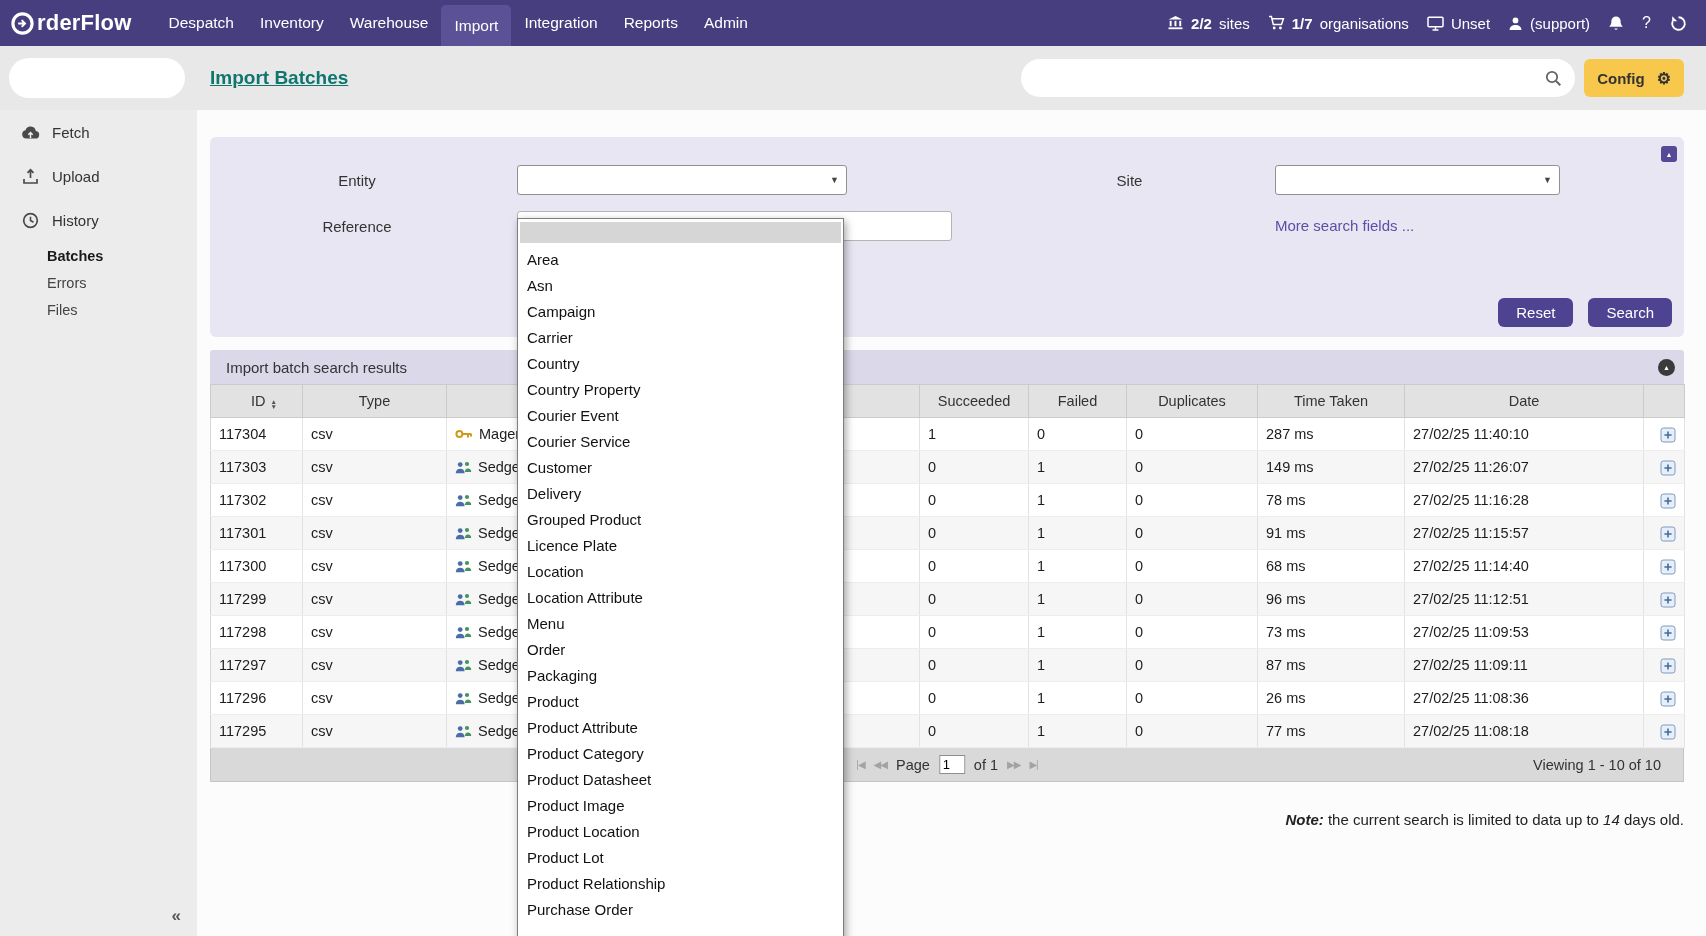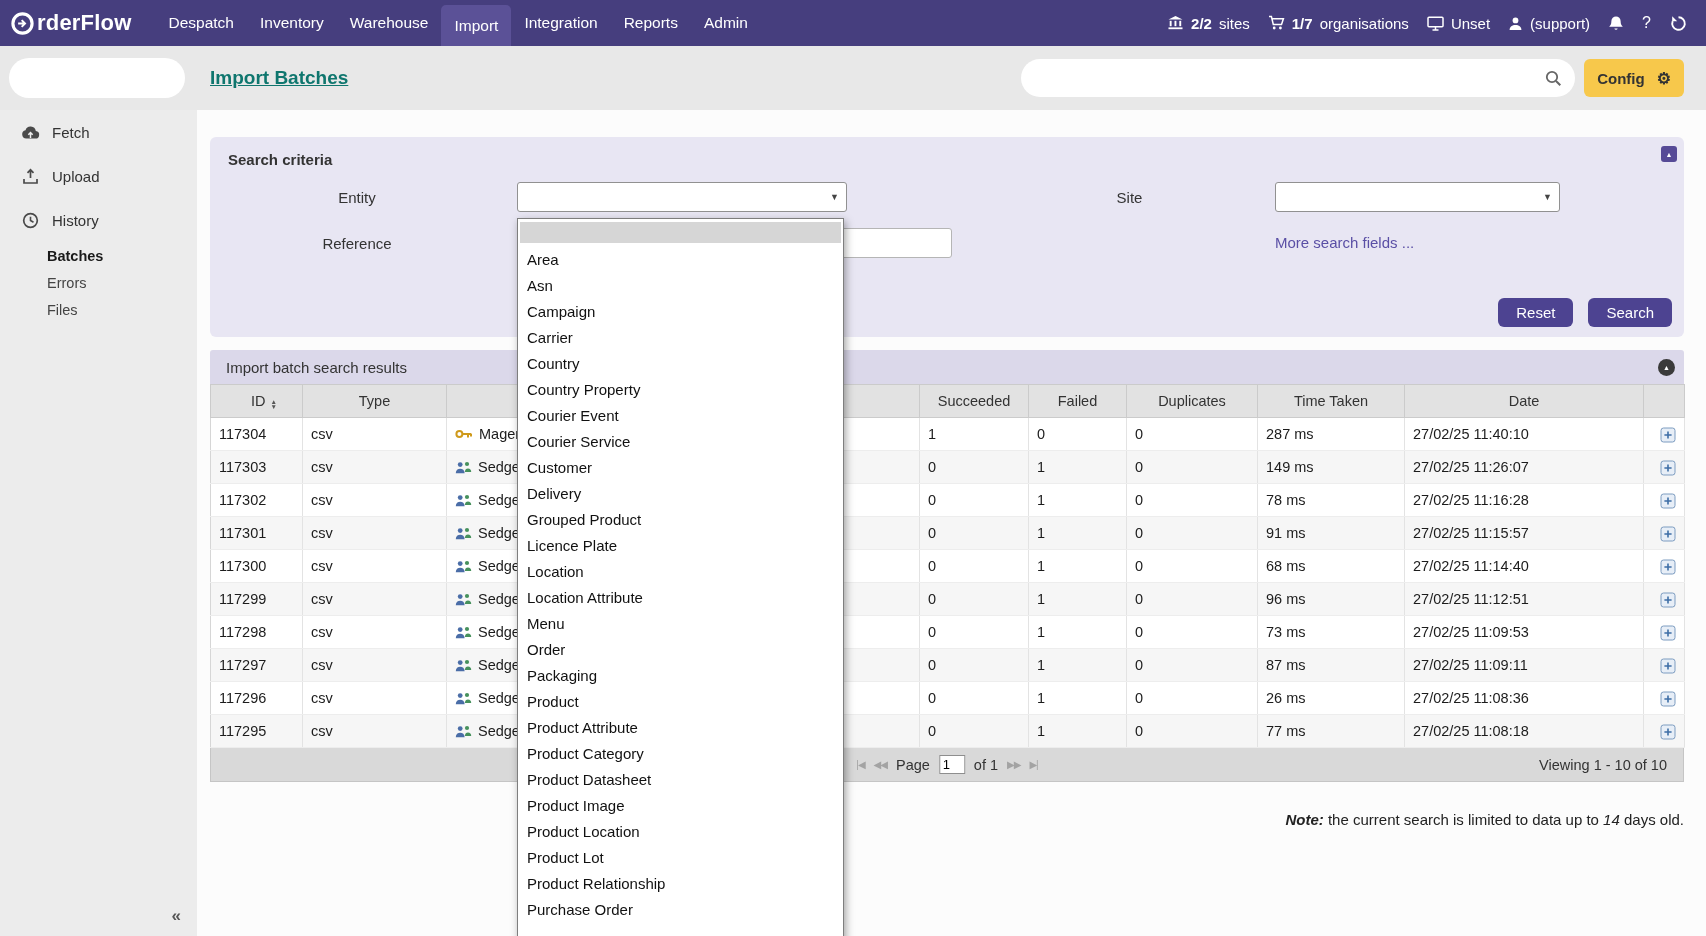--- a/index.html
+++ b/index.html
@@ -72,21 +72,21 @@
   .rowicon { display:flex; align-items:center; }
   td.err { color:#cc1111; }
   td.c-plus { padding:0; text-align:center; }
   td.c-plus span { display:inline-flex; vertical-align:middle; cursor:pointer; }
 
   
   .pagination { position:relative; width:1474px; height:34px; background:#d9d9d9; border:1px solid #c5c5c5; border-top:none; font-size:14.5px; color:#333; }
   .pag-center { position:absolute; left:50%; top:0; height:100%; transform:translateX(-50%); display:flex; align-items:center; gap:9px; white-space:nowrap; }
   .pager { color:#a3a3a3; font-size:10px; letter-spacing:-1px; cursor:default; }
   .page-input { width:26px; height:19px; border:1px solid #8e8e8e; font-size:13px; padding:0 3px; outline:none; }
-  .viewing { position:absolute; right:16px; top:0; height:100%; display:flex; align-items:center;text-align:center; }
+  .viewing { position:absolute; right:22px; top:0; height:100%; display:flex; align-items:center;text-align:center; }
 
   
   .note { margin-top:29px; width:1474px; text-align:right; font-size:15px; color:#222; }
   .note .nlabel { font-weight:bold; font-style:italic; }
   .note .ndays { font-style:italic; }
 </style>
 </head>
 <body>
 
 <div class="page">
@@ -223,21 +223,20 @@
         <div class="side-sub active">Batches</div>
         <div class="side-sub">Errors</div>
         <div class="side-sub">Files</div>
       </div>
     <span class="side-collapse">«</span>
   </aside>
 
   <main class="main">
 
     <section class="search-panel">
-      <div class="sp-title">Search criteria</div>
       <span class="sp-collapse">▲</span>
       <div class="form-grid">
         <div class="flabel">Entity</div>
         <div>
             <div class="fake-select entity-sel">
               <span></span>
               <span class="chev">▼</span>
             </div>
           </div>
         <div class="flabel">Site</div>

